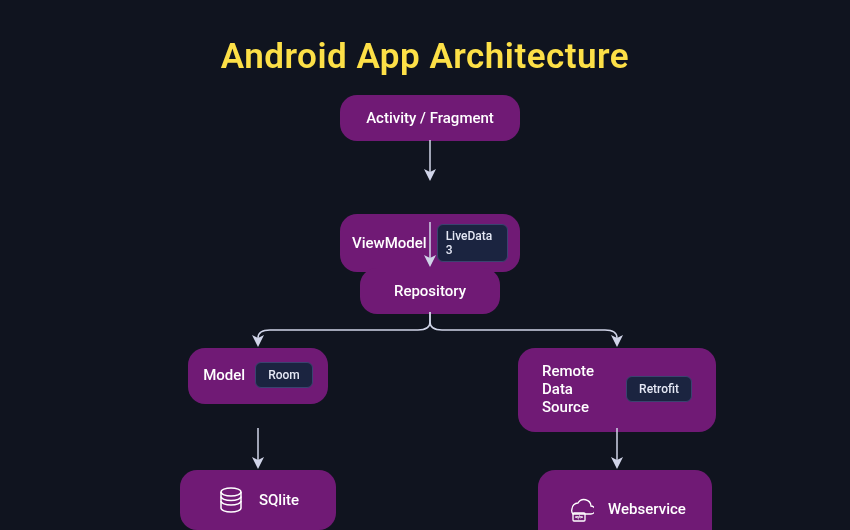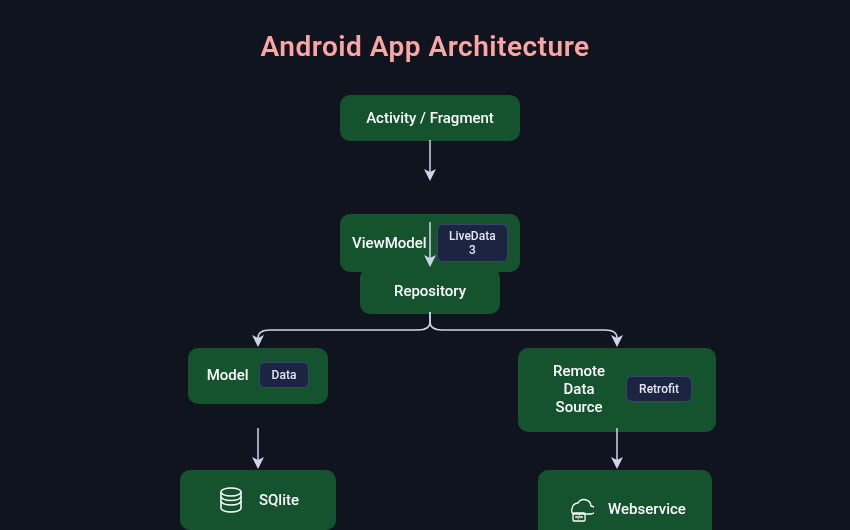--- a/index.html
+++ b/index.html
@@ -6,40 +6,39 @@
   body {
     width: 850px;
     height: 530px;
     background: #10141f;
     font-family: -apple-system, BlinkMacSystemFont, "Segoe UI", Roboto, sans-serif;
     position: relative;
     overflow: hidden;
   }
   .title {
     position: absolute;
-    top: 30px;
+    top: 36px;
     left: 50%;
     transform: translateX(-50%);
-    color: #fca5a5;
-    font-size: 28px;
+    color: #fde047;
+    font-size: 35px;
     font-weight: 600;
     letter-spacing: 0.5px;
   }
   .node {
     position: absolute;
-    background: #14532d;
-    border-radius: 10px;
+    background: #701a75;
+    border-radius: 17px;
     color: #ffffff;
     font-size: 15px;
     font-weight: 500;
     display: flex;
     align-items: center;
     justify-content: center;
     padding: 14px 22px;
-    text-align: center;
   }
   .node-large {
     flex-direction: row;
     gap: 10px;
     padding: 14px 24px 16px;
   }
   .node .main-label { font-size: 15px; font-weight: 500; }
   .chip {
     background: #1b2440;
     border: 1px solid #3a4370;
@@ -106,21 +105,21 @@
     <span class="chip chip-stack" style="font-size:12px; padding:4px 8px;">LiveData 3</span>
   </div>
 </div>
 
 <div class="node" style="left:360px; top:268px; width:140px;">
   <span>Repository</span>
 </div>
 
 <div class="node node-large" style="left:188px; top:348px; width:140px;">
   <span class="main-label">Model</span>
-  <span class="chip">Data</span>
+  <span class="chip">Room</span>
 </div>
 
 <div class="node node-large" style="left:518px; top:348px; width:198px;">
   <span class="main-label">Remote Data Source</span>
   <span class="chip">Retrofit</span>
 </div>
 
 <div class="node" style="left:180px; top:470px; width:156px; padding:16px 18px;">
   <div class="icon-row">
     <svg width="28" height="28" viewBox="0 0 28 28">

